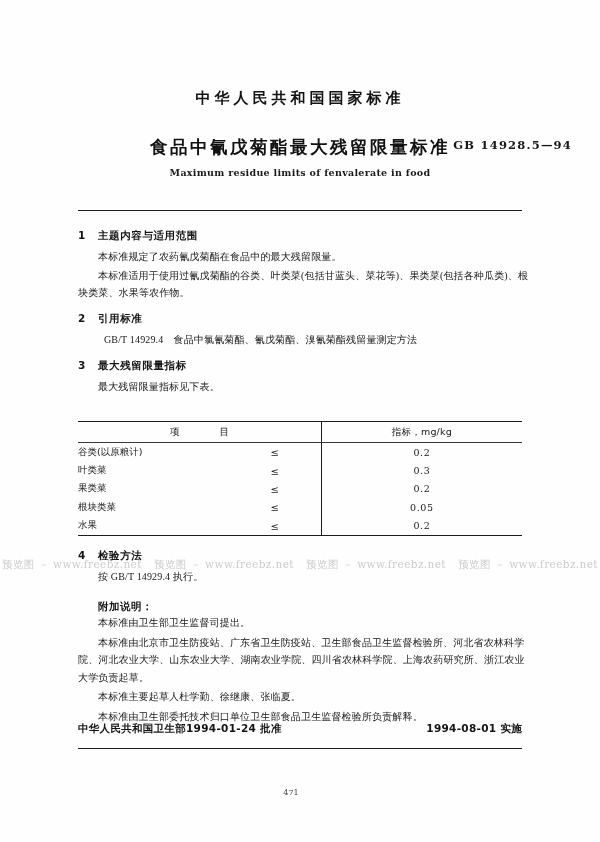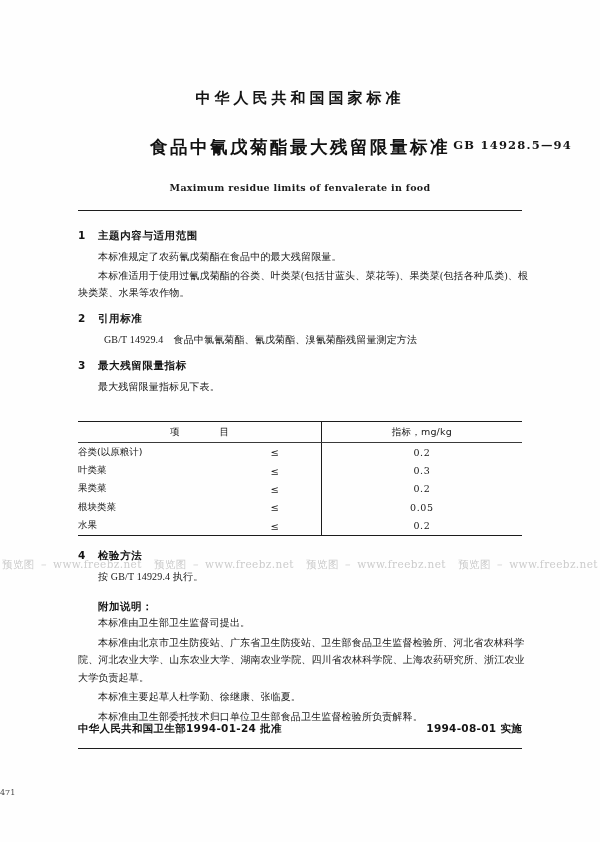--- a/index.html
+++ b/index.html
@@ -51,21 +51,21 @@
     right: 28px;
     top: 4px;
     font-size: 11.5px;
     font-weight: bold;
     letter-spacing: 1.2px;
     color: #161616;
     font-family: "DejaVu Serif", "Liberation Serif", serif;
     white-space: nowrap;
   }
   .doc-subtitle-en {
-    margin-top: 20px;
+    margin-top: 5px;
     font-size: 9.5px;
     font-weight: bold;
     color: #1a1a1a;
     font-family: "DejaVu Serif", "Liberation Serif", serif;
     letter-spacing: 0.3px;
   }
 
   
   .rule-top {
     position: absolute;
@@ -230,20 +230,21 @@
   }
   .footer-left, .footer-right {
     letter-spacing: 0.3px;
     white-space: nowrap;
   }
   .page-number {
     position: absolute;
     left: 0;
     top: 788px;
     width: 600px;
+    text-align: center;
     font-size: 8px;
     color: #4a4a4a;
     font-family: "DejaVu Serif", "Liberation Serif", serif;
     padding-right: 18px;
     box-sizing: border-box;
   }
 </style>
 </head>
 <body>
 

